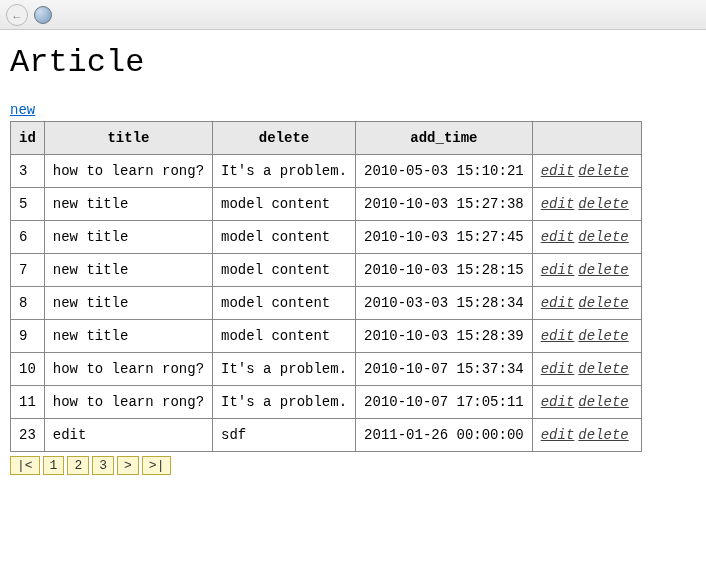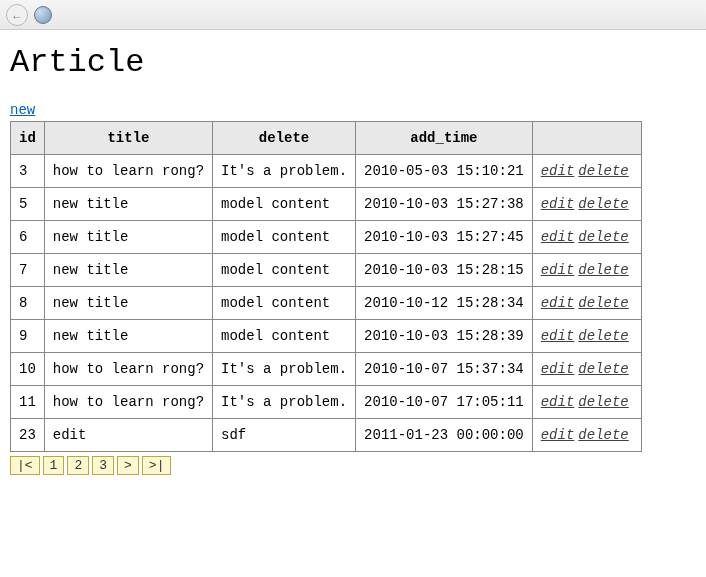--- a/index.html
+++ b/index.html
@@ -146,21 +146,21 @@
           <td>7</td>
           <td>new title</td>
           <td>model content</td>
           <td>2010-10-03 15:28:15</td>
           <td class="actions"><a>edit</a><a>delete</a></td>
         </tr>
         <tr>
           <td>8</td>
           <td>new title</td>
           <td>model content</td>
-          <td>2010-10-12 15:28:34</td>
+          <td>2010-03-03 15:28:34</td>
           <td class="actions"><a>edit</a><a>delete</a></td>
         </tr>
         <tr>
           <td>9</td>
           <td>new title</td>
           <td>model content</td>
           <td>2010-10-03 15:28:39</td>
           <td class="actions"><a>edit</a><a>delete</a></td>
         </tr>
         <tr>
@@ -174,21 +174,21 @@
           <td>11</td>
           <td>how to learn rong?</td>
           <td>It's a problem.</td>
           <td>2010-10-07 17:05:11</td>
           <td class="actions"><a>edit</a><a>delete</a></td>
         </tr>
         <tr>
           <td>23</td>
           <td>edit</td>
           <td>sdf</td>
-          <td>2011-01-23 00:00:00</td>
+          <td>2011-01-26 00:00:00</td>
           <td class="actions"><a>edit</a><a>delete</a></td>
         </tr>
       </tbody>
   </table>
 
   <div class="pager">
     <span class="pager-btn">|&lt;</span>
     <span id="pager-pages" style="display: contents;"><span class="pager-btn">1</span><span class="pager-btn">2</span><span class="pager-btn">3</span></span>
     <span class="pager-btn">&gt;</span>
     <span class="pager-btn">&gt;|</span>

